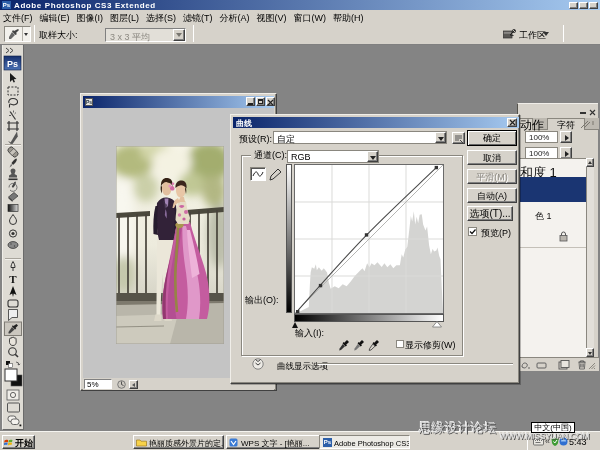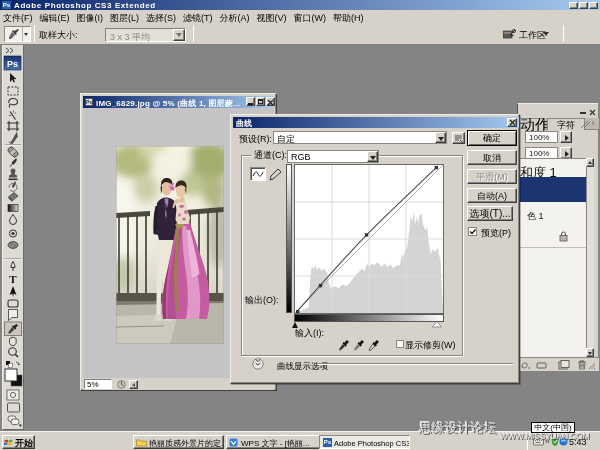--- a/index.html
+++ b/index.html
@@ -177,21 +177,20 @@
   <rect x="5.5" y="358" width="12" height="9" rx="1" fill="none" stroke="#555" stroke-width="1"></rect>
 
   <rect x="6" y="371" width="8" height="5.5" rx="2.4" fill="#f4f2ee" stroke="#555" stroke-width="0.9"></rect>
     <rect x="9" y="374" width="8" height="5.5" rx="2.4" fill="#f4f2ee" stroke="#555" stroke-width="0.9"></rect>
   <rect x="17.5" y="379.5" width="1.8" height="1.8" fill="#111"></rect>
 </svg>
 
 <div class="abs" id="docwin" style="left:80px;top:93px;width:197px;height:298px;background:#d6d2ca;border-top:1px solid #f0eee9;border-left:1px solid #f0eee9;border-right:1px solid #404040;border-bottom:1px solid #404040;box-shadow:inset -1px -1px 0 #8a877f;">
   <div class="abs titlegrad" style="left:2px;top:2px;width:191px;height:12px;"></div>
   <div class="abs" style="left:4px;top:4px;width:8px;height:8px;background:#e8e6e0;border:1px solid #555;font-size:5px;color:#234;text-align:center;line-height:7px;font-weight:bold;">Ps</div>
-  <div class="abs" style="left:15px;top:4px;font-size:8px;font-weight:bold;color:#fff;white-space:nowrap;letter-spacing:0.2px;">IMG_6829.jpg @ 5% (曲线 1, 图层蒙...</div>
   <div class="abs btn3d" style="left:165px;top:3px;width:9px;height:9px;">
       <div class="abs" style="left:1px;top:5px;width:5px;height:2px;background:#222;"></div>
     </div>
   <div class="abs btn3d" style="left:175px;top:3px;width:9px;height:9px;">
       <div class="abs" style="left:1px;top:1px;width:5px;height:5px;border:1px solid #222;border-top-width:2px;"></div>
     </div>
   <div class="abs btn3d" style="left:185px;top:3px;width:9px;height:9px;">
       <svg width="7" height="7" style="position:absolute;left:0;top:1px;">
         <path d="M1 1 L6 6 M6 1 L1 6" stroke="#222" stroke-width="1.2"></path>
       </svg>
@@ -307,41 +306,41 @@
     </div>
 </div>
 
 <div class="abs" id="rpanel" style="left:517px;top:103px;width:81px;height:267px;background:#d6d2ca;border-left:1px solid #55534d;border-top:1px solid #efede8;border-bottom:1px solid #404040;">
   <div class="abs" style="left:62px;top:8px;width:6px;height:2px;background:#333;"></div>
   <svg class="abs" style="left:71px;top:5px;" width="7" height="7">
       <path d="M1 1 L6 6 M6 1 L1 6" stroke="#333" stroke-width="1.1"></path>
     </svg>
 
   <div class="abs" style="left:0px;top:14px;width:81px;height:12px;background:#bdb9b1;border-bottom:1px solid #8a877f;"></div>
-  <div class="abs" style="left:1px;top:14px;width:26px;height:12px;background:#d6d2ca;border:1px solid #8a877f;border-bottom:none;font-size:15px;text-align:center;line-height:12px;">动作</div>
+  <div class="abs" style="left:1px;top:14px;width:14px;height:12px;background:#d6d2ca;border:1px solid #8a877f;border-bottom:none;font-size:12px;text-align:center;line-height:12px;">动作</div>
   <div class="abs" style="left:29px;top:14px;width:38px;height:12px;background:#d6d2ca;border:1px solid #8a877f;border-bottom:none;font-size:9px;text-align:center;line-height:12px;">字符</div>
   <svg class="abs" style="left:62px;top:16px;" width="14" height="9">
       <path d="M1 8 L8 1 M4 8 L10 2 M12 2 l2 0 m-2 2 l2 0" stroke="#7a776f" stroke-width="1"></path>
     </svg>
 
   <div class="abs" style="left:0px;top:28px;font-size:8px;color:#222;">:</div>
   <div class="abs" style="left:7px;top:27px;width:33px;height:12px;background:#fff;border:1px solid #8a877f;font-size:8px;color:#222;padding:1px 0 0 3px;">100%</div>
   <div class="abs btn3d" style="left:42px;top:27px;width:12px;height:12px;">
       <div style="position:absolute;left:4px;top:3px;width:0;height:0;border-top:3px solid transparent;border-bottom:3px solid transparent;border-left:4px solid #222;"></div>
     </div>
   <div class="abs" style="left:0px;top:44px;font-size:8px;color:#222;">:</div>
   <div class="abs" style="left:7px;top:43px;width:33px;height:12px;background:#fff;border:1px solid #8a877f;font-size:8px;color:#222;padding:1px 0 0 3px;">100%</div>
   <div class="abs btn3d" style="left:42px;top:43px;width:12px;height:12px;">
       <div style="position:absolute;left:4px;top:3px;width:0;height:0;border-top:3px solid transparent;border-bottom:3px solid transparent;border-left:4px solid #222;"></div>
     </div>
 
   <div class="abs" style="left:0px;top:54px;width:68px;height:199px;background:#f4f2ee;border-top:1px solid #8a877f;"></div>
   <div class="abs" style="left:2px;top:60px;font-size:13px;color:#111;text-align:right;">和度 1</div>
   <div class="abs" style="left:0px;top:73px;width:68px;height:25px;background:#1a3572;"></div>
-  <div class="abs" style="left:9px;top:106px;font-size:9px;color:#111;">色 1</div>
+  <div class="abs" style="left:17px;top:106px;font-size:9px;color:#111;">色 1</div>
   <svg class="abs" style="left:41px;top:127px;" width="9" height="11">
       <rect x="1" y="4.5" width="7" height="5.5" fill="#b9b5ad" stroke="#555" stroke-width="0.8"></rect>
       <path d="M2.5 4.5 L2.5 3 a2 2 0 0 1 4 0 L6.5 4.5" fill="none" stroke="#555" stroke-width="1"></path>
     </svg>
   <div class="abs" style="left:0px;top:143px;width:68px;height:1px;background:#c4c0b8;"></div>
 
   <div class="abs" style="left:68px;top:54px;width:8px;height:199px;background:#e2dfd9;border-left:1px solid #8a877f;"></div>
   <div class="abs btn3d" style="left:68px;top:54px;width:8px;height:9px;">
       <div style="position:absolute;left:1px;top:2px;width:0;height:0;border-left:2.5px solid transparent;border-right:2.5px solid transparent;border-bottom:3px solid #333;"></div>
     </div>

